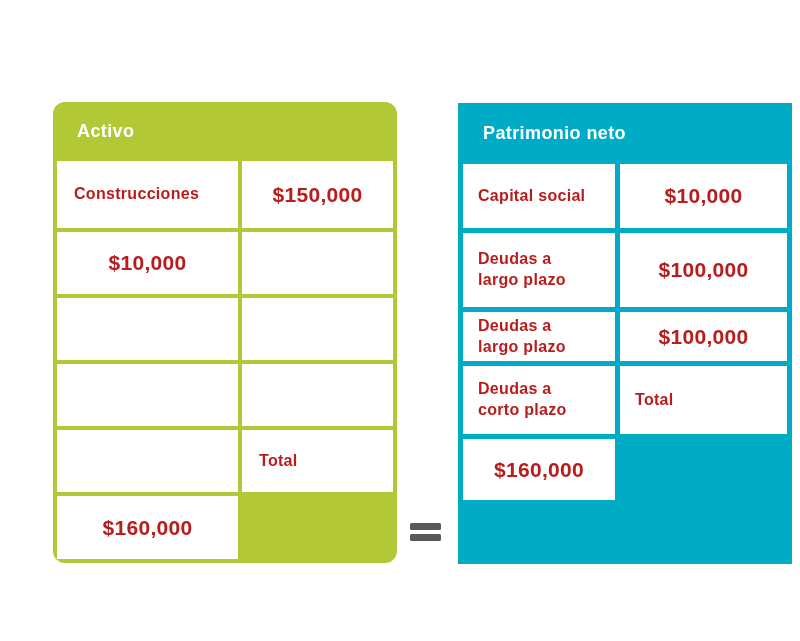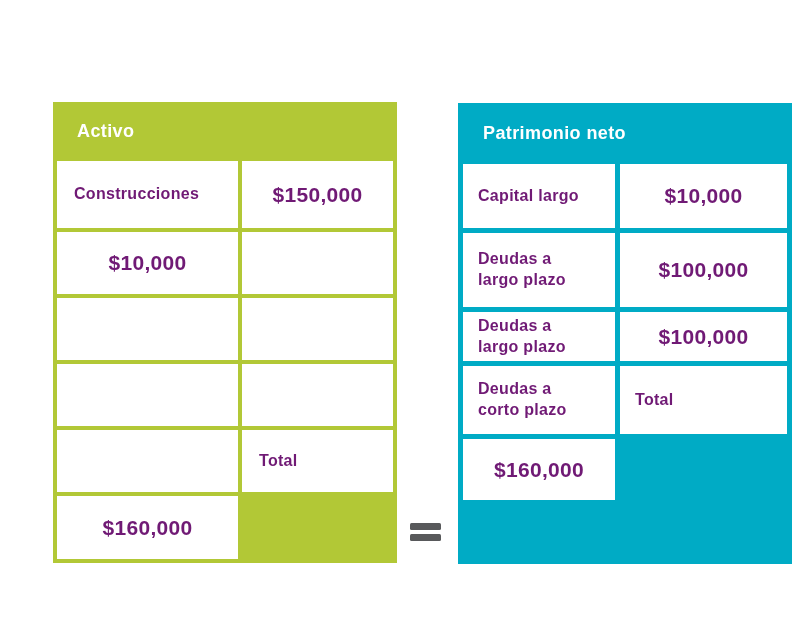--- a/index.html
+++ b/index.html
@@ -29,21 +29,21 @@
     padding-left: 20px;
     color: #ffffff;
     font-weight: 700;
     font-size: 18px;
     letter-spacing: 0.4px;
   }
   .bs-table .cell {
     background: #ffffff;
     display: flex;
     align-items: center;
-    color: #701a75;
+    color: #b91c1c;
     font-weight: 700;
     font-size: 16px;
     letter-spacing: 0.3px;
     line-height: 1.3;
   }
   .bs-table .cell.label {
     padding-left: 17px;
     white-space: pre-line;
   }
   .bs-table .cell.value {
@@ -54,20 +54,21 @@
   
   .table-activo {
     left: 53px;
     top: 102px;
     width: 344px;
     background: #b2c836;
     grid-template-columns: 181px 1fr;
     grid-template-rows: 51px 67px 62px 62px 62px 62px 63px;
     gap: 4px;
     padding: 4px;
+    border-radius: 12px;
   }
   .table-activo .hdr { background: #b2c836; }
 
   
   .table-patrimonio {
     left: 458px;
     top: 103px;
     width: 334px;
     background: #00abc5;
     grid-template-columns: 152px 1fr;
@@ -123,21 +124,21 @@
   <div class="equals">
     <div class="bar"></div>
     <div class="bar"></div>
   </div>
 
   <div class="bs-table table-patrimonio">
     <div class="hdr">
       <span>Patrimonio neto</span>
     </div>
 
-    <div class="cell label">Capital largo</div>
+    <div class="cell label">Capital social</div>
     <div class="cell value">$10,000</div>
 
     <div class="cell label">Deudas a
 largo plazo</div>
     <div class="cell value">$100,000</div>
 
 
     <div class="cell label">Deudas a
 largo plazo</div>
     <div class="cell value">$100,000</div>

